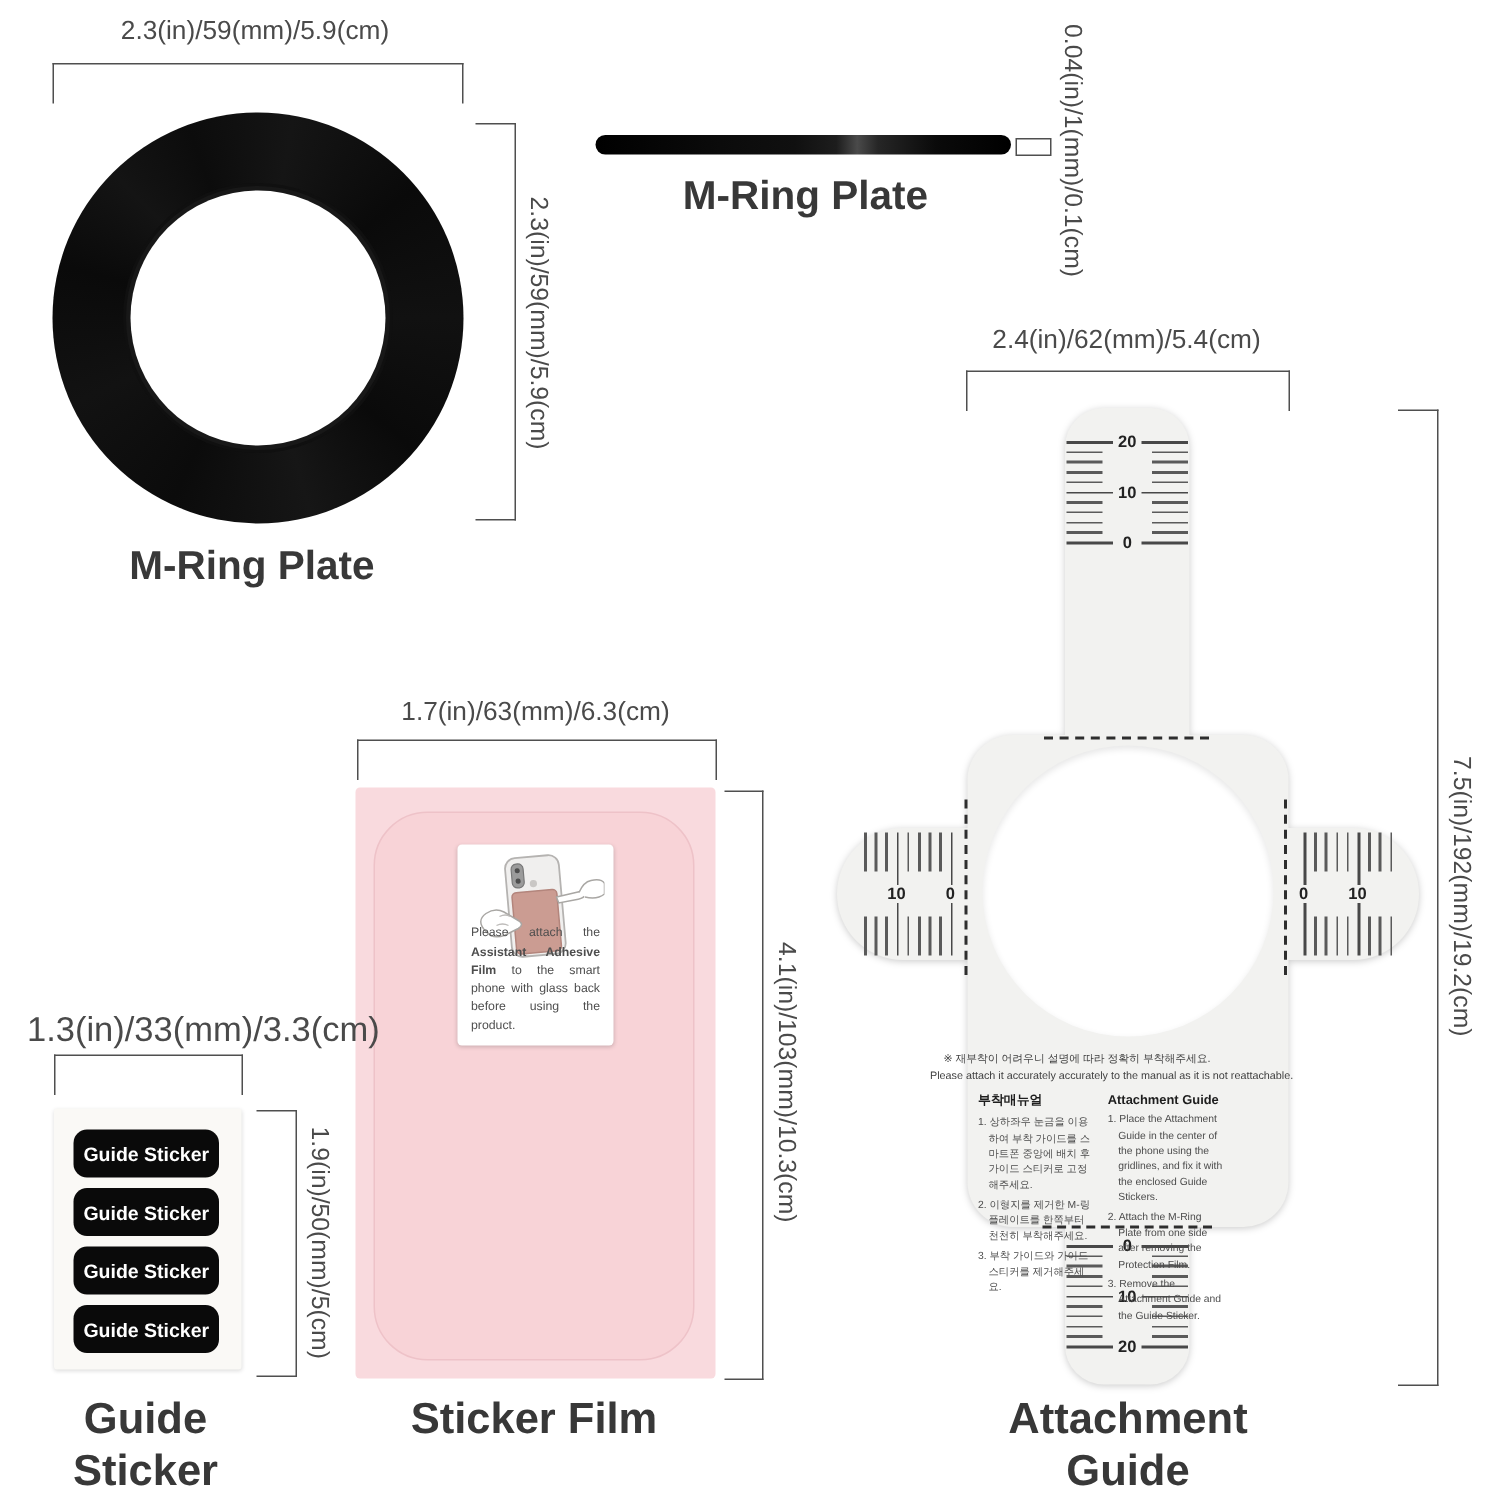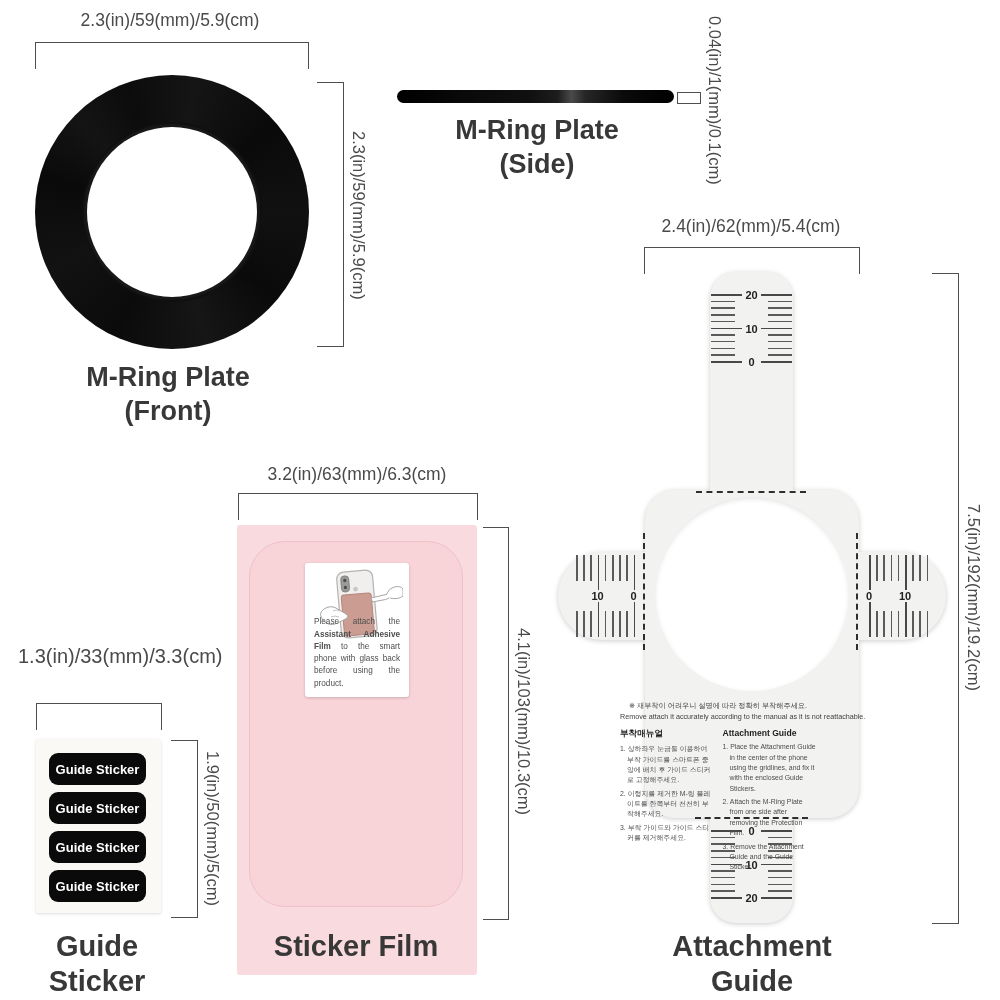--- a/index.html
+++ b/index.html
@@ -45,27 +45,27 @@
   .ruler{position:absolute;text-decoration:underline;}
   .rt-h{position:absolute;height:1.6px;background:#5a5a5a;width:24px;}
   .rt-h.maj{width:31px;background:#484848;}
   .rt-v{position:absolute;width:1.6px;background:#5a5a5a;height:26px;}
   .rt-v.maj{height:35px;background:#484848;}
   .rnum{position:absolute;transform:translate(-50%,-50%);font-size:11px;font-weight:bold;color:#222;white-space:nowrap;}
 
   
   .g-instr{position:absolute;left:620px;top:700px;width:196px;}
   .g-notice{font-size:7.2px;line-height:1.55;color:#3f3f3f;text-align:center;white-space:nowrap;}
-  .g-cols{display:flex;gap:9px;margin-top:6px;}
+  .g-cols{display:flex;gap:9px;margin-top:6px;margin-left:32px;}
   .g-col{flex:1;}
   .g-col-title{font-size:8.6px;font-weight:bold;color:#1e1e1e;margin-bottom:4px;}
   .g-item{font-size:6.9px;line-height:1.5;color:#4c4c4c;margin-bottom:3px;text-indent:-7px;padding-left:7px;}
 
   
-  .film-outer{position:absolute;left:237px;top:525px;width:240px;height:450px;background:#f9dade;border-radius:3px;}
+  .film-outer{position:absolute;left:237px;top:525px;width:240px;height:394px;background:#f9dade;border-radius:3px;}
   .film-inner{position:absolute;left:12px;top:16px;width:212px;height:364px;background:#f8d3d7;border:1px solid #eec2c8;border-radius:36px;}
   .film-sticker{position:absolute;left:68px;top:38px;width:104px;height:134px;background:#fff;border-radius:3px;
                 box-shadow:0 1px 3px rgba(0,0,0,0.18);}
   .film-sticker-text{position:absolute;left:9px;right:9px;bottom:7px;font-size:8.2px;line-height:1.5;color:#4e4e4e;text-align:justify;}
 
   
   .sheet{position:absolute;left:36px;top:739px;width:125px;height:174px;background:#faf9f6;border-radius:2px;
          box-shadow:0 1px 3px rgba(0,0,0,0.14);}
   .gs-item{position:absolute;left:13px;width:97px;height:32px;background:#0a0a0a;border-radius:9px;
            color:#fff;font-size:13px;font-weight:bold;display:flex;align-items:center;justify-content:center;}
@@ -80,30 +80,28 @@
 
   <div class="ring">
     <div class="ring-hole"></div>
   </div>
 
   <div class="brk-left" style="left:317px;top:82px;width:26px;height:263px;"></div>
   <div class="vdim" style="left:349px;top:118px;height:195px;">2.3(in)/59(mm)/5.9(cm)</div>
 
   <div class="mid-label" style="left:31px;top:360px;width:274px;">
     <div>M-Ring Plate</div>
-    <div>(Front)</div>
   </div>
 
   <div class="side-plate"></div>
   <div class="thick-box" style="left:677px;top:92px;width:22px;height:10px;"></div>
   <div class="vdim" style="left:705px;top:14px;height:172px;">0.04(in)/1(mm)/0.1(cm)</div>
 
   <div class="mid-label" style="left:400px;top:113px;width:274px;">
     <div>M-Ring Plate</div>
-    <div>(Side)</div>
   </div>
 
   <div class="hdim" style="left:644px;top:216px;width:214px;">2.4(in)/62(mm)/5.4(cm)</div>
   <div class="brk-down" style="left:644px;top:247px;width:214px;height:26px;"></div>
 
   <div class="guide-shape">
     <div class="g-fill g-arm-top"></div>
     <div class="g-fill g-arm-bottom"></div>
     <div class="g-fill g-arm-left"></div>
     <div class="g-fill g-arm-right"></div>
@@ -210,21 +208,21 @@
       <div class="rt-v" style="left: 43.2px; top: 3px;"></div>
       <div class="rt-v" style="left: 43.2px; bottom: 3px;"></div>
       <div class="rt-v" style="left: 50.4px; top: 3px;"></div>
       <div class="rt-v" style="left: 50.4px; bottom: 3px;"></div>
       <div class="rt-v" style="left: 57.6px; top: 3px;"></div>
       <div class="rt-v" style="left: 57.6px; bottom: 3px;"></div>
     </div>
 
   <div class="g-instr">
     <div class="g-notice">※ 재부착이 어려우니 설명에 따라 정확히 부착해주세요.</div>
-    <div class="g-notice">Remove attach it accurately according to the manual as it is not reattachable.</div>
+    <div class="g-notice">Please attach it accurately accurately to the manual as it is not reattachable.</div>
     <div class="g-cols">
       <div class="g-col">
         <div class="g-col-title">부착매뉴얼</div>
         <div class="g-item">1. 상하좌우 눈금을 이용하여 부착 가이드를 스마트폰 중앙에 배치 후 가이드 스티커로 고정해주세요.</div>
         <div class="g-item">2. 이형지를 제거한 M-링 플레이트를 한쪽부터 천천히 부착해주세요.</div>
         <div class="g-item">3. 부착 가이드와 가이드 스티커를 제거해주세요.</div>
       </div>
       <div class="g-col">
         <div class="g-col-title">Attachment Guide</div>
         <div class="g-item">1. Place the Attachment Guide in the center of the phone using the gridlines, and fix it with the enclosed Guide Stickers.</div>
@@ -235,21 +233,21 @@
   </div>
 
   <div class="brk-left" style="left:932px;top:273px;width:26px;height:649px;"></div>
   <div class="vdim" style="left:964px;top:476px;height:244px;">7.5(in)/192(mm)/19.2(cm)</div>
 
   <div class="bot-label" style="left:652px;top:929px;width:200px;">
     <div>Attachment</div>
     <div>Guide</div>
   </div>
 
-  <div class="hdim" style="left:238px;top:464px;width:238px;">3.2(in)/63(mm)/6.3(cm)</div>
+  <div class="hdim" style="left:238px;top:464px;width:238px;">1.7(in)/63(mm)/6.3(cm)</div>
   <div class="brk-down" style="left:238px;top:493px;width:238px;height:26px;"></div>
 
   <div class="film-outer">
     <div class="film-inner"></div>
     <div class="film-sticker">
       <svg viewBox="0 0 92 78" width="92" height="78" style="position:absolute;left:6px;top:4px;">
         <g transform="rotate(-5 46 38)">
           <rect x="28" y="4" width="36" height="66" rx="7" fill="#f0efee" stroke="#b5b3b1" stroke-width="1.2"></rect>
           <rect x="32" y="8" width="8" height="16" rx="3.5" fill="#9b9b9b" stroke="#787878" stroke-width="0.8"></rect>
           <circle cx="36" cy="12.5" r="1.7" fill="#4e4e4e"></circle>
@@ -266,21 +264,21 @@
     </div>
   </div>
 
   <div class="brk-left" style="left:483px;top:527px;width:25px;height:391px;"></div>
   <div class="vdim" style="left:514px;top:600px;height:244px;">4.1(in)/103(mm)/10.3(cm)</div>
 
   <div class="bot-label" style="left:256px;top:929px;width:200px;">
     <div>Sticker Film</div>
   </div>
 
-  <div class="hdim" style="left:18px;top:645px;width:160px;font-size:20px;">1.3(in)/33(mm)/3.3(cm)</div>
+  <div class="hdim" style="left:18px;top:673px;width:160px;font-size:23px;">1.3(in)/33(mm)/3.3(cm)</div>
   <div class="brk-down" style="left:36px;top:703px;width:124px;height:26px;"></div>
 
   <div class="sheet">
     <div class="gs-item" style="top:14px;">Guide Sticker</div>
     <div class="gs-item" style="top:53px;">Guide Sticker</div>
     <div class="gs-item" style="top:92px;">Guide Sticker</div>
     <div class="gs-item" style="top:131px;">Guide Sticker</div>
   </div>
 
   <div class="brk-left" style="left:171px;top:740px;width:26px;height:176px;"></div>

